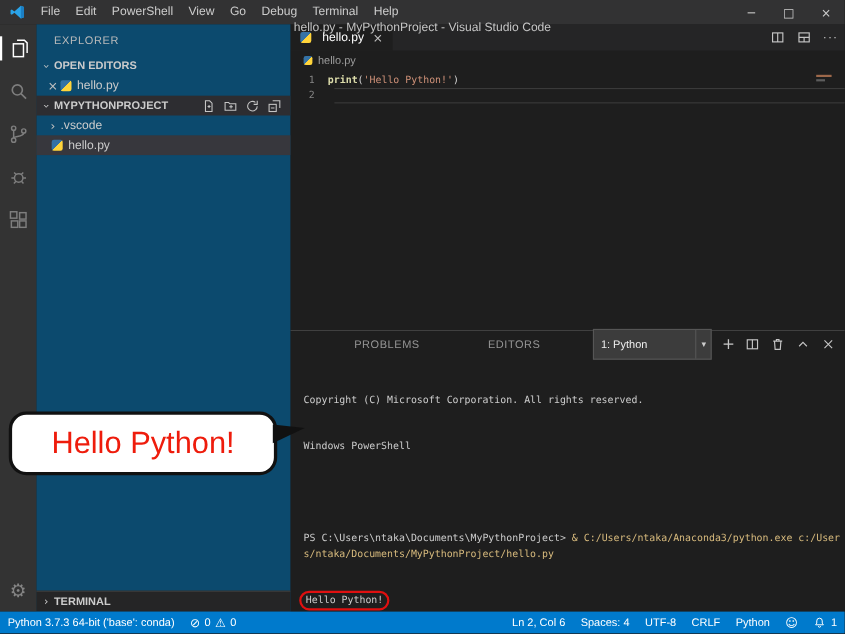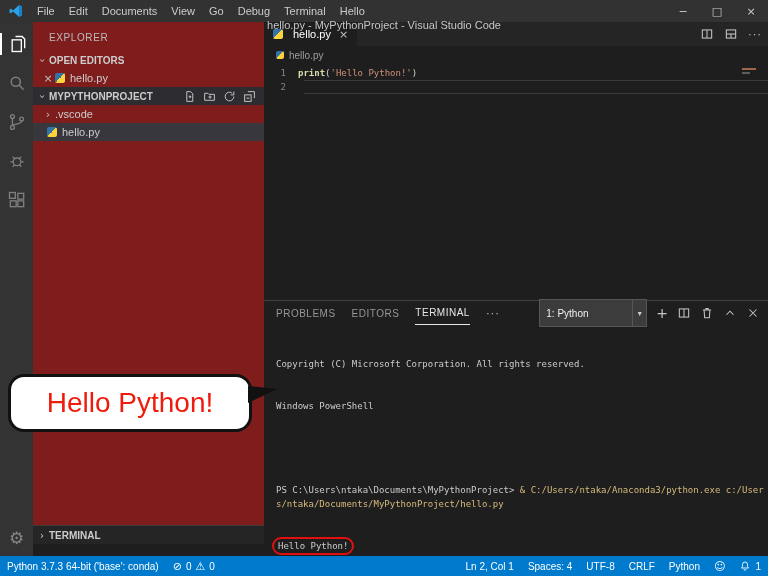--- a/index.html
+++ b/index.html
@@ -16,21 +16,21 @@
   .win-controls { margin-left:auto; display:flex; height:100%; }
   .win-btn { width:34px; display:flex; align-items:center; justify-content:center; font-family:"DejaVu Sans",sans-serif; font-size:11px; color:#cccccc; }
 
   
   .activitybar { position:absolute; top:22px; bottom:20px; left:0; width:33px; background:#333333; display:flex; flex-direction:column; align-items:center; padding-top:11px; gap:17px; z-index:4; }
   .ab-item { width:33px; height:22px; display:flex; align-items:center; justify-content:center; color:#7e7e7e; }
   .ab-item.active { color:#ffffff; border-left:2px solid #ffffff; }
   .ab-bottom { position:absolute; bottom:8px; left:0; width:33px; display:flex; justify-content:center; color:#858585; font-size:17px; }
 
   
-  .sidebar { position:absolute; top:22px; bottom:32px; left:33px; width:231px; background:#7f1d1d; font-size:11px; z-index:3; }
+  .sidebar { position:absolute; top:22px; bottom:20px; left:33px; width:231px; background:#0c4a6e; font-size:11px; z-index:3; }
   .sb-title { padding:10px 0 8px 16px; font-size:10px; letter-spacing:0.6px; color:#bbbbbb; }
   .section-header { height:18px; display:flex; align-items:center; font-size:10px; font-weight:bold; color:#cccccc; padding-left:2px; }
   .section-header .tw { width:14px; text-align:center; font-family:"DejaVu Sans",sans-serif; font-weight:normal; }
   .rot90 { display:inline-block; transform:rotate(90deg); }
   .tree-row { height:18px; display:flex; align-items:center; color:#cccccc; }
   .tree-row .tw { width:14px; text-align:center; font-family:"DejaVu Sans",sans-serif; color:#bfbfbf; }
   .tree-row.selected { background:#37373d; }
   .pyicon { width:10px; height:10px; border-radius:2px; background:linear-gradient(135deg,#3572a5 50%,#ffd43b 50%); flex:0 0 auto; margin-right:5px; }
   .close-x { width:14px; text-align:center; color:#c0c0c0; font-family:"DejaVu Sans",sans-serif; font-size:11px; }
   .hdr-actions { margin-left:auto; display:flex; gap:7px; padding-right:8px; color:#c5c5c5; }
@@ -56,21 +56,21 @@
   .kw { color:#dcdcaa;font-weight:bold; }
   .pn { color:#d4d4d4; }
   .str { color:#ce9178; }
   .minimap { position:absolute; right:6px; top:4px; width:20px; }
   .mm-dash1 { width:14px; height:2px; background:rgba(200,130,90,0.75); margin-bottom:2px; }
   .mm-dash2 { width:8px; height:2px; background:rgba(170,170,170,0.45); }
 
   
   .panel { position:absolute; top:278px; bottom:0; left:0; right:0; background:#1e1e1e; border-top:1px solid rgba(128,128,128,0.35); }
   .panel-header { height:24px; display:flex; align-items:center; padding-left:12px; position:relative; }
-  .panel-tab { font-size:10px; letter-spacing:0.5px; color:#969696; margin-right:16px; height:100%; display:flex; align-items:center; }
+  .panel-tab { font-size:10px; letter-spacing:0.5px; color:#969696; margin-right:16px; height:100%; display:flex; align-items:center;margin-left:46px; }
   .panel-tab.active { color:#e7e7e7; border-bottom:1px solid #e7e7e7; }
   .panel-actions { position:absolute; right:8px; top:0; height:24px; display:flex; align-items:center; gap:9px; color:#c5c5c5; }
   .panel-actions svg { width:14px; height:14px; }
   .term-select { display:flex; align-items:center; height:28px; background:#3c3c3c; border:1px solid #565656; font-size:10px; color:#f0f0f0; min-width:108px; }
   .term-select .lbl { padding:0 6px; flex:1; }
   .term-select .arrow { border-left:1px solid #565656; padding:0 3px; font-size:7px; color:#cccccc; height:100%; display:flex; align-items:center; }
   .plus-glyph { font-family:"DejaVu Sans",sans-serif; font-size:14px; line-height:14px; }
   .term-content { padding:4px 2px 0 12px; font-family:"DejaVu Sans Mono",monospace; font-size:9px; line-height:14px; color:#cccccc; white-space:pre-wrap; word-break:break-all; }
   .tline { min-height:14px; }
   .cmd { color:#d7ba7d; }
@@ -91,26 +91,26 @@
 </head>
 <body>
 
 <div class="titlebar">
   <svg class="vscode-logo" viewBox="0 0 24 24">
       <path fill="#2aa3e8" d="M17 2L7 11l-4-3-2 1v6l2 1 4-3 10 9 5-2V4z"></path>
       <path fill="#1b7fc4" d="M17 2v20l5-2V4z"></path>
     </svg>
   <span class="menu-item">File</span>
   <span class="menu-item">Edit</span>
-  <span class="menu-item">Documents</span>
+  <span class="menu-item">PowerShell</span>
   <span class="menu-item">View</span>
   <span class="menu-item">Go</span>
   <span class="menu-item">Debug</span>
   <span class="menu-item">Terminal</span>
-  <span class="menu-item">Hello</span>
+  <span class="menu-item">Help</span>
   <span class="tb-title">hello.py - MyPythonProject - Visual Studio Code</span>
   <div class="win-controls">
     <span class="win-btn">─</span>
     <span class="win-btn">□</span>
     <span class="win-btn">×</span>
   </div>
 </div>
 
 <div class="activitybar">
   <span class="ab-item active">
@@ -292,21 +292,21 @@
 
 <div class="statusbar">
   <span class="sb-item">Python 3.7.3 64-bit ('base': conda)</span>
   <span class="sb-item">
     <span class="sb-ico">⊘</span>
     <span>0</span>
     <span class="sb-ico">⚠</span>
     <span>0</span>
   </span>
   <div class="sb-right">
-    <span class="sb-item">Ln 2, Col 1</span>
+    <span class="sb-item">Ln 2, Col 6</span>
     <span class="sb-item">Spaces: 4</span>
     <span class="sb-item">UTF-8</span>
     <span class="sb-item">CRLF</span>
     <span class="sb-item">Python</span>
     <span class="sb-item">
         <span class="sb-ico">☺</span>
       </span>
     <span class="sb-item bell">
       <svg viewBox="0 0 24 24" fill="none" stroke="currentColor" stroke-width="1.8">
           <path d="M12 4a5 5 0 0 0-5 5v4l-2 3h14l-2-3V9a5 5 0 0 0-5-5z"></path>

